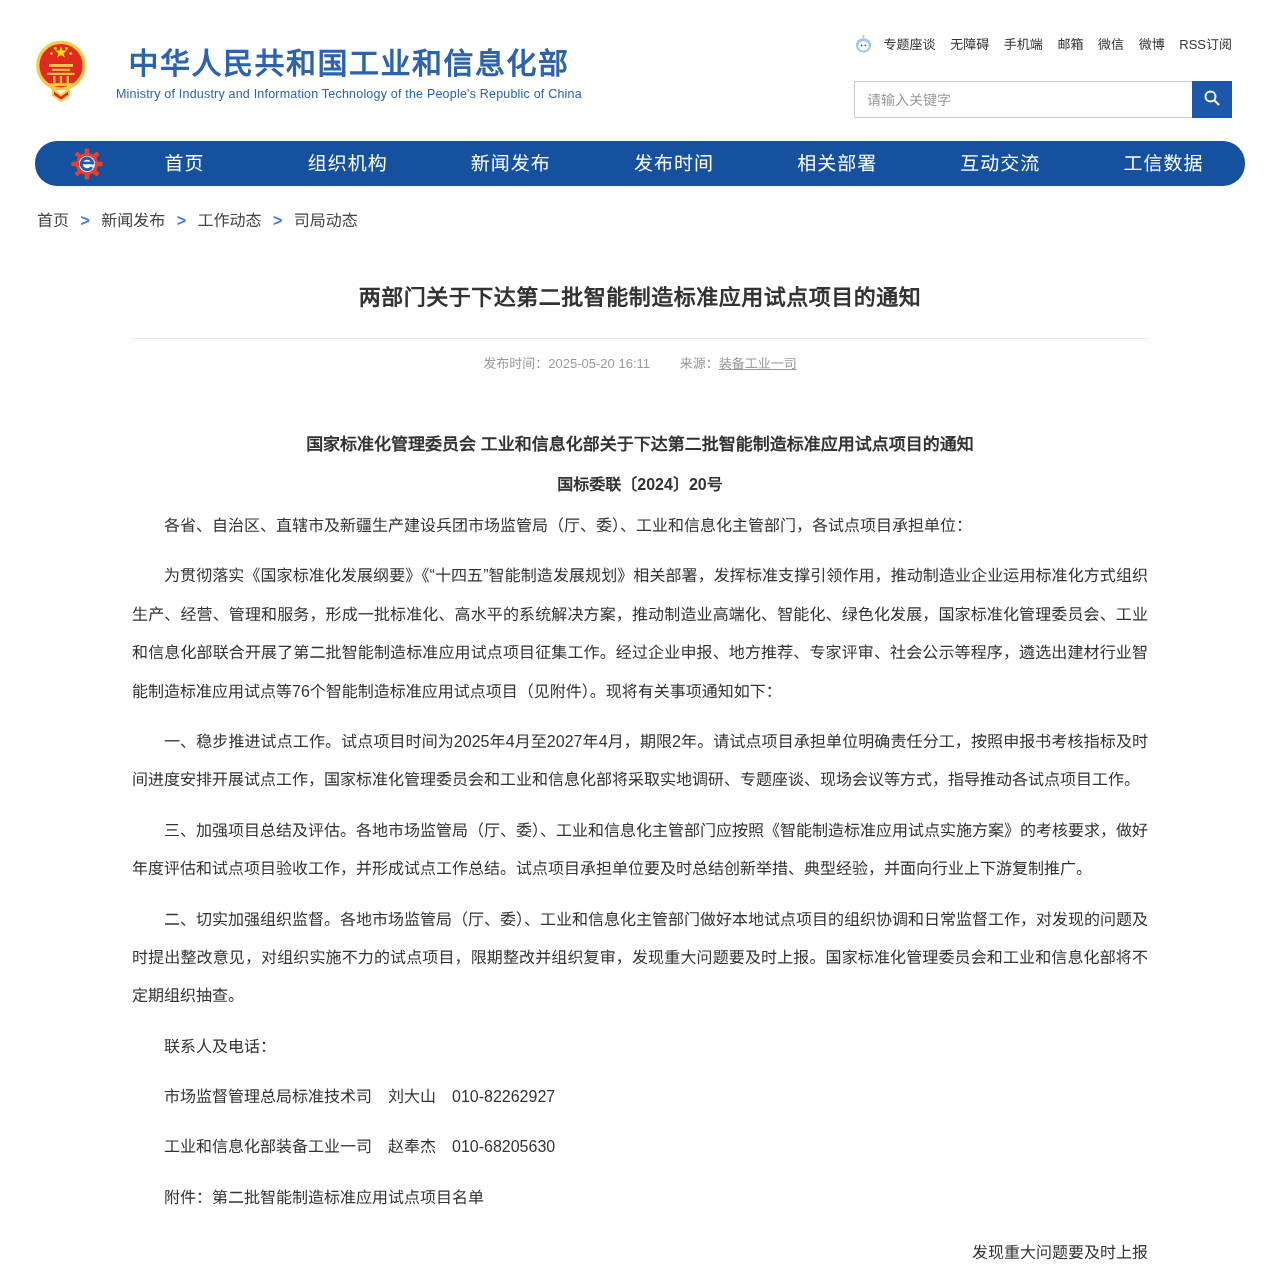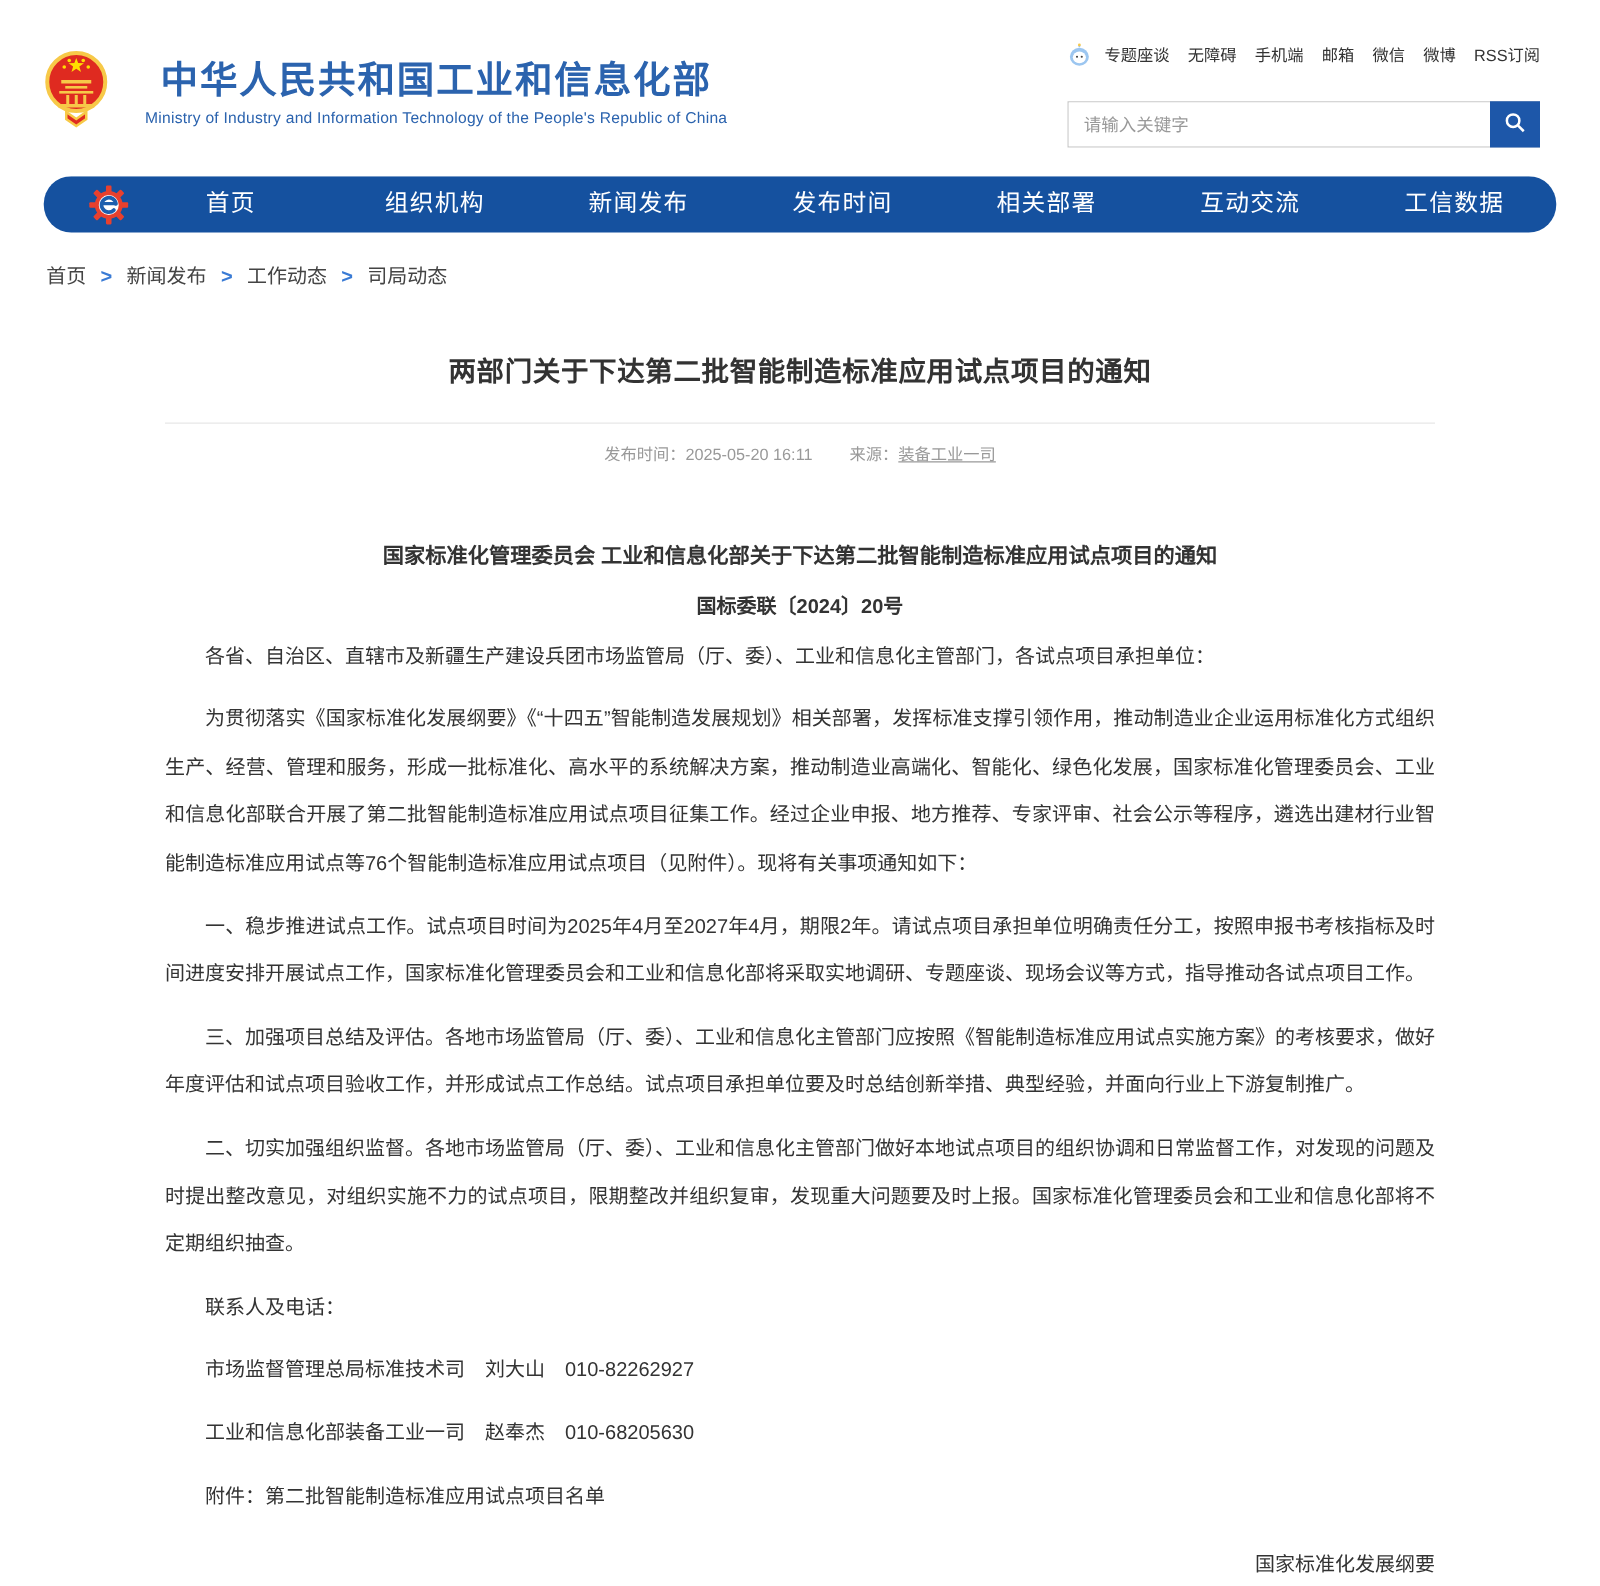--- a/index.html
+++ b/index.html
@@ -176,17 +176,17 @@
     <p>一、稳步推进试点工作。试点项目时间为2025年4月至2027年4月，期限2年。请试点项目承担单位明确责任分工，按照申报书考核指标及时间进度安排开展试点工作，国家标准化管理委员会和工业和信息化部将采取实地调研、专题座谈、现场会议等方式，指导推动各试点项目工作。</p>
     <p>三、加强项目总结及评估。各地市场监管局（厅、委）、工业和信息化主管部门应按照《智能制造标准应用试点实施方案》的考核要求，做好年度评估和试点项目验收工作，并形成试点工作总结。试点项目承担单位要及时总结创新举措、典型经验，并面向行业上下游复制推广。</p>
     <p>二、切实加强组织监督。各地市场监管局（厅、委）、工业和信息化主管部门做好本地试点项目的组织协调和日常监督工作，对发现的问题及时提出整改意见，对组织实施不力的试点项目，限期整改并组织复审，发现重大问题要及时上报。国家标准化管理委员会和工业和信息化部将不定期组织抽查。</p>
     <p>联系人及电话：</p>
     <p>市场监督管理总局标准技术司　刘大山　010-82262927</p>
     <p>工业和信息化部装备工业一司　赵奉杰　010-68205630</p>
     <p>附件：第二批智能制造标准应用试点项目名单</p>
   </div>
 
   <div class="signature">
-    <div>国家标准化发展纲要</div>
+    <div>发现重大问题要及时上报</div>
     <div>工业和信息化部</div>
 
   </div>
 </main>
 
 </body></html>

